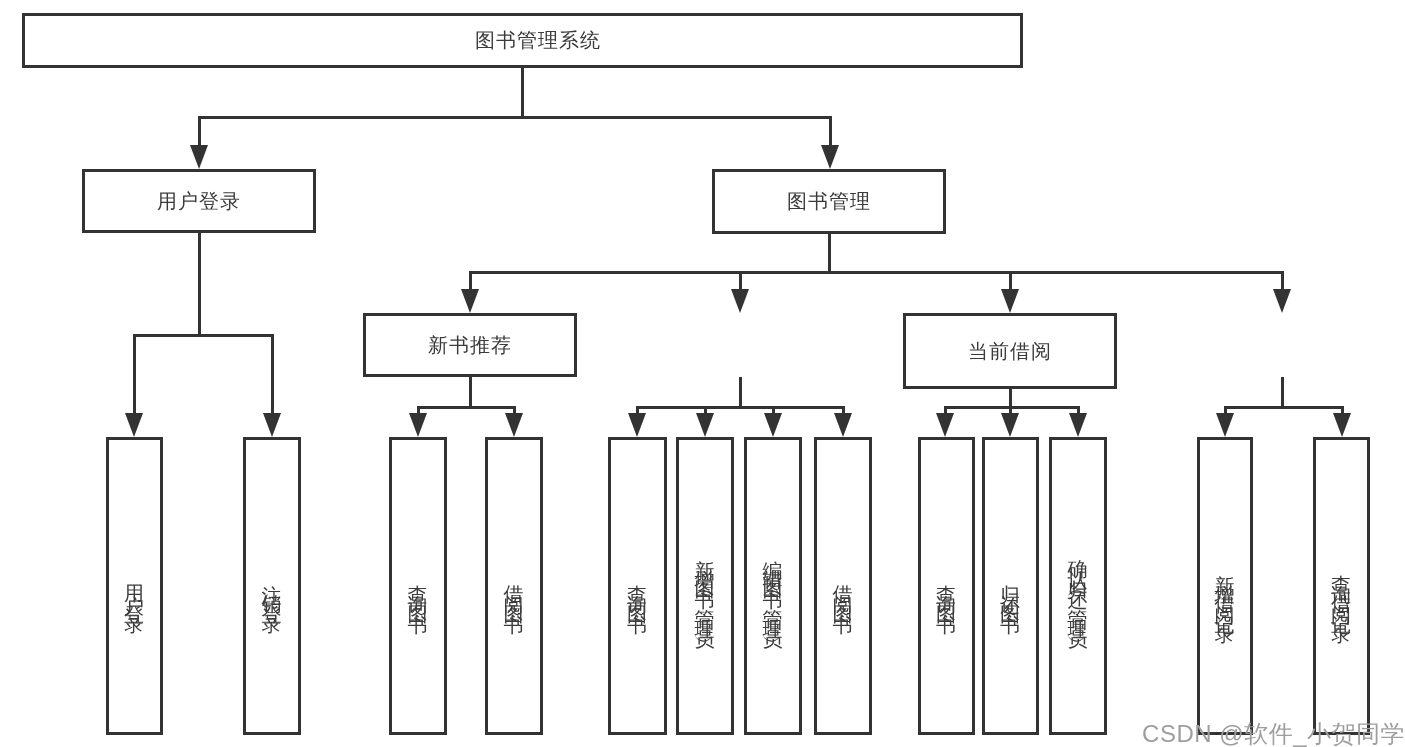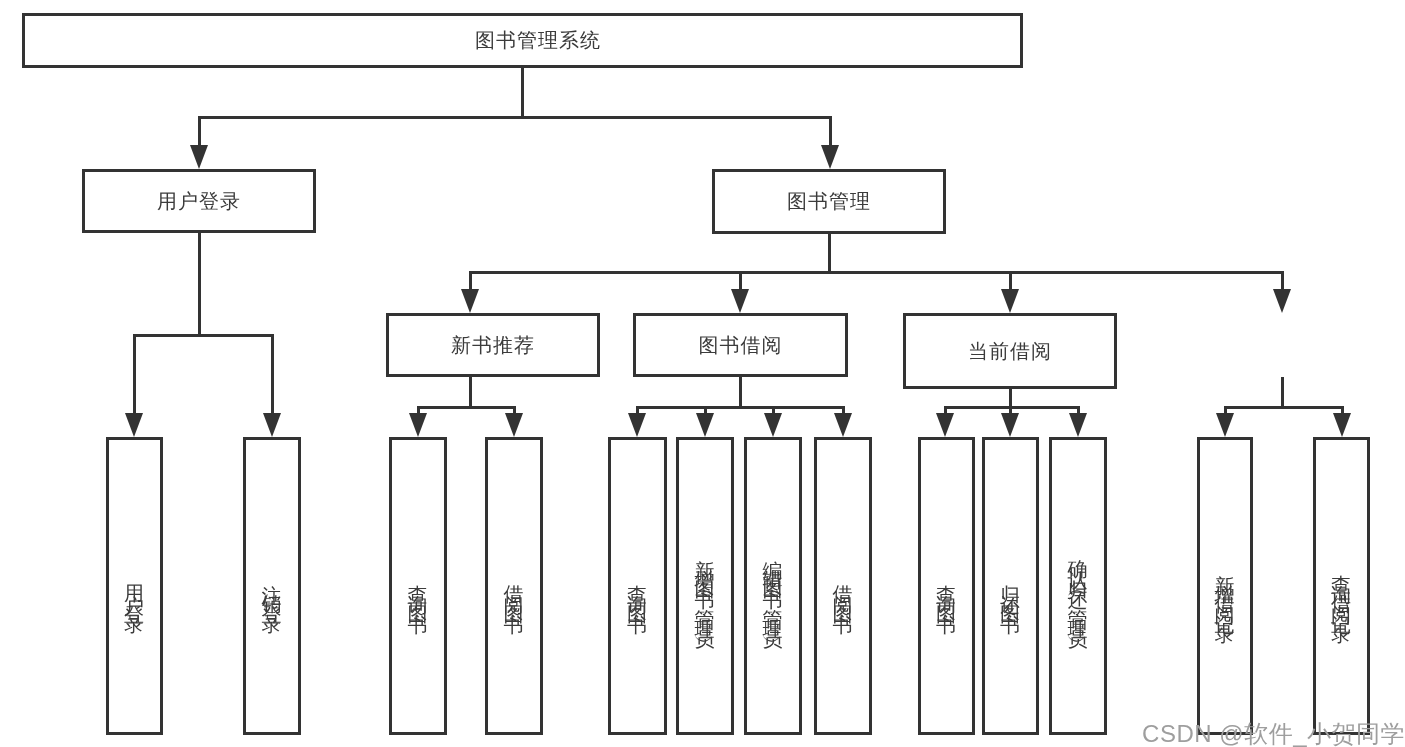--- a/index.html
+++ b/index.html
@@ -123,22 +123,21 @@
       <div class="arrowhead" style="left: 1216px; top: 413px;"></div>
       <div class="vline" style="left: 1340.5px; top: 407px; width: 3px; height: 7px;"></div>
       <div class="arrowhead" style="left: 1333px; top: 413px;"></div>
     </div>
 
   <div class="box" style="left:22px; top:13px; width:1001px; height:55px;padding-left:31px;">图书管理系统</div>
 
   <div class="box" style="left:82px; top:169px; width:234px; height:64px;">用户登录</div>
   <div class="box" style="left:712px; top:169px; width:234px; height:65px;">图书管理</div>
 
-  <div class="box" style="left:363px; top:313px; width:214px; height:64px;margin-left:23px;">新书推荐</div>
-  <div class="box" style="left:633px; top:313px; width:215px; height:64px;">图书借阅</div>
+  <div class="box" style="left:363px; top:313px; width:214px; height:64px;">新书推荐</div>
   <div class="box" style="left:903px; top:313px; width:214px; height:76px;">当前借阅</div>
 
   <div class="box vbox" style="left:106px; top:437px; width:57px; height:298px;">用户登录</div>
   <div class="box vbox" style="left:243px; top:437px; width:58px; height:298px;">注销登录</div>
 
   <div class="box vbox" style="left:389px; top:437px; width:58px; height:298px;">查询图书</div>
   <div class="box vbox" style="left:485px; top:437px; width:58px; height:298px;">借阅图书</div>
 
   <div class="box vbox" style="left:608px; top:437px; width:59px; height:298px;">查询图书</div>
   <div class="box vbox" style="left:676px; top:437px; width:58px; height:298px;">新增图书（管理员）</div>

